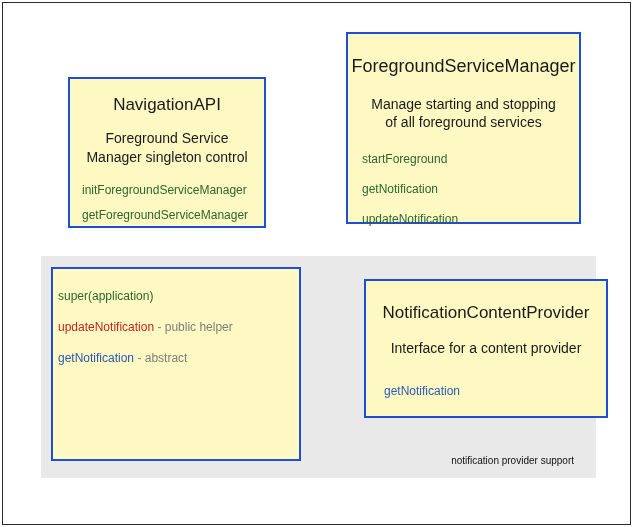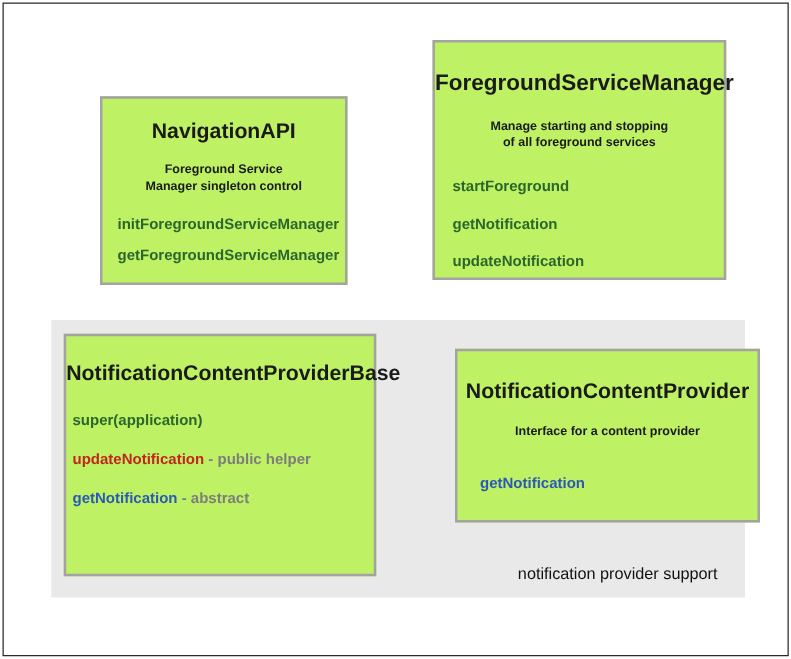--- a/index.html
+++ b/index.html
@@ -35,61 +35,60 @@
     top: 253px;
     width: 555px;
     height: 222px;
     background: #e9e9e9;
     box-sizing: border-box;
   }
   .group-label {
     position: absolute;
     right: 22px;
     bottom: 12px;
-    font-size: 13px;
+    font-size: 10px;
     color: #111111;
     white-space: nowrap;
   }
   
   .class-box {
     position: absolute;
-    background: #bef264;
-    border: 2px solid #a3a3a3;
+    background: #fef9c3;
+    border: 2px solid #1d4ed8;
     box-sizing: border-box;
     text-align: center;
-    font-weight: bold;
   }
   .box-title {
     font-size: 17px;
     color: #1a1a1a;
     line-height: 1.2;
     white-space: nowrap;
   }
   .box-desc {
-    font-size: 10px;
+    font-size: 14px;
     color: #1a1a1a;
     line-height: 1.35;
   }
   .methods {
     text-align: left;
     margin-top: 4px;
   }
   .method {
     font-size: 12px;
     line-height: 1.25;
     white-space: nowrap;
   }
   .m-green { color: #2d662d; }
   .m-red   { color: #c0261f; }
   .m-blue  { color: #2b59b5; }
   .m-note  { color: #7d7d7d; text-align: center; }
 
   
   #box-navigation-api {
-    left: 77px; top: 74px; width: 198px; height: 151px;
+    left: 65px; top: 74px; width: 198px; height: 151px;
   }
   #box-navigation-api .box-title { margin-top: 16px; }
   #box-navigation-api .box-desc  { margin-top: 14px; }
   #box-navigation-api .methods   { margin-top: 16px; padding-left: 12px; }
   #box-navigation-api .method    { margin-bottom: 10px; }
 
   #box-foreground-service-manager {
     left: 343px; top: 29px; width: 235px; height: 192px;
   }
   #box-foreground-service-manager .box-title { margin-top: 22px; font-size: 18px;}
@@ -162,21 +161,20 @@
         <div class="method m-green">
           <span>getNotification</span><span class="m-note"></span>
         </div>
         <div class="method m-green">
           <span>updateNotification</span><span class="m-note"></span>
         </div>
       </div>
     </div>
 
     <div class="class-box" id="box-notification-content-provider-base">
-      <div class="box-title">NotificationContentProviderBase</div>
       <div class="methods">
         <div class="method m-green">
           <span>super(application)</span><span class="m-note"></span>
         </div>
         <div class="method m-red">
           <span>updateNotification</span><span class="m-note"> - public helper</span>
         </div>
         <div class="method m-blue">
           <span>getNotification</span><span class="m-note"> - abstract</span>
         </div>

